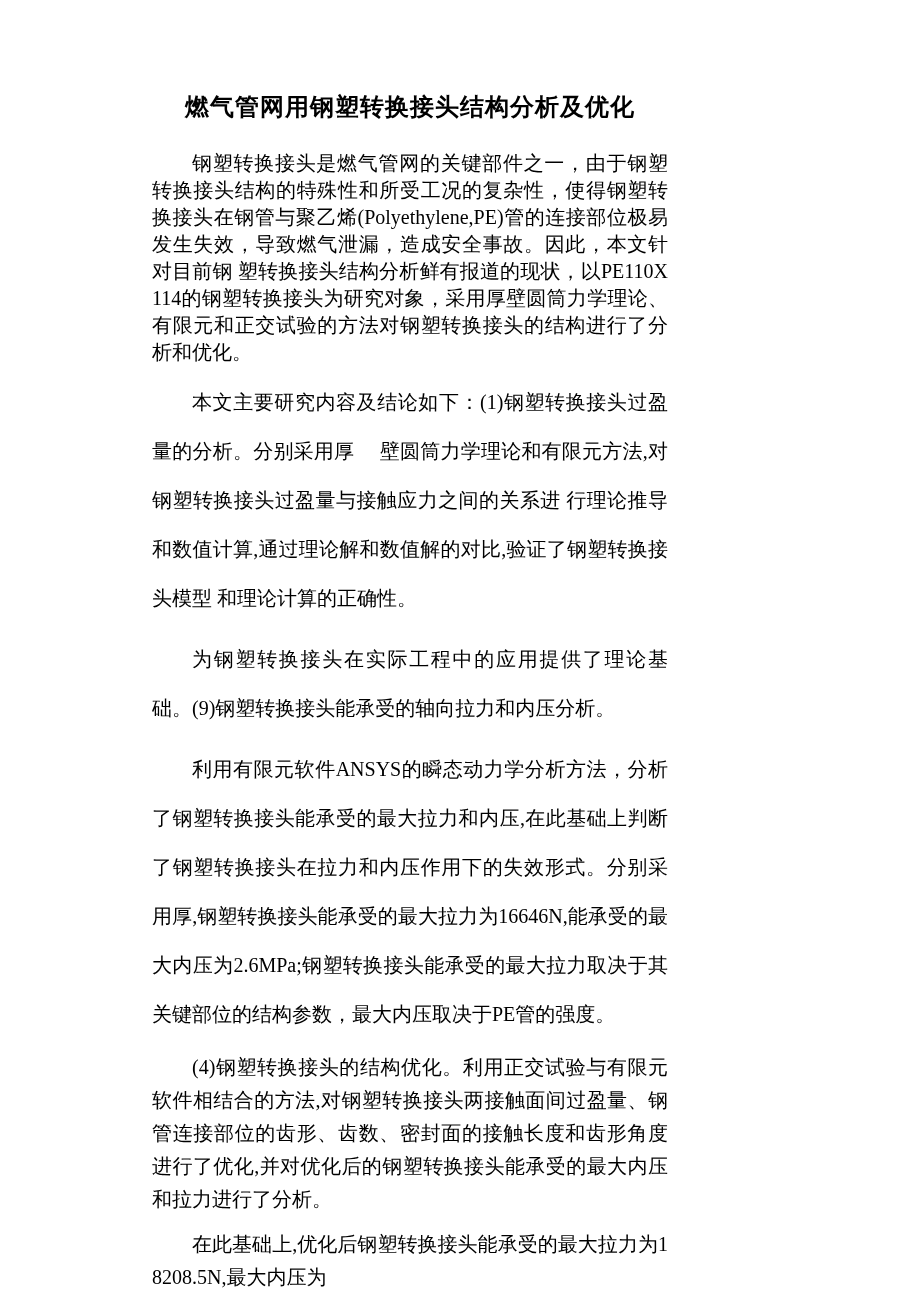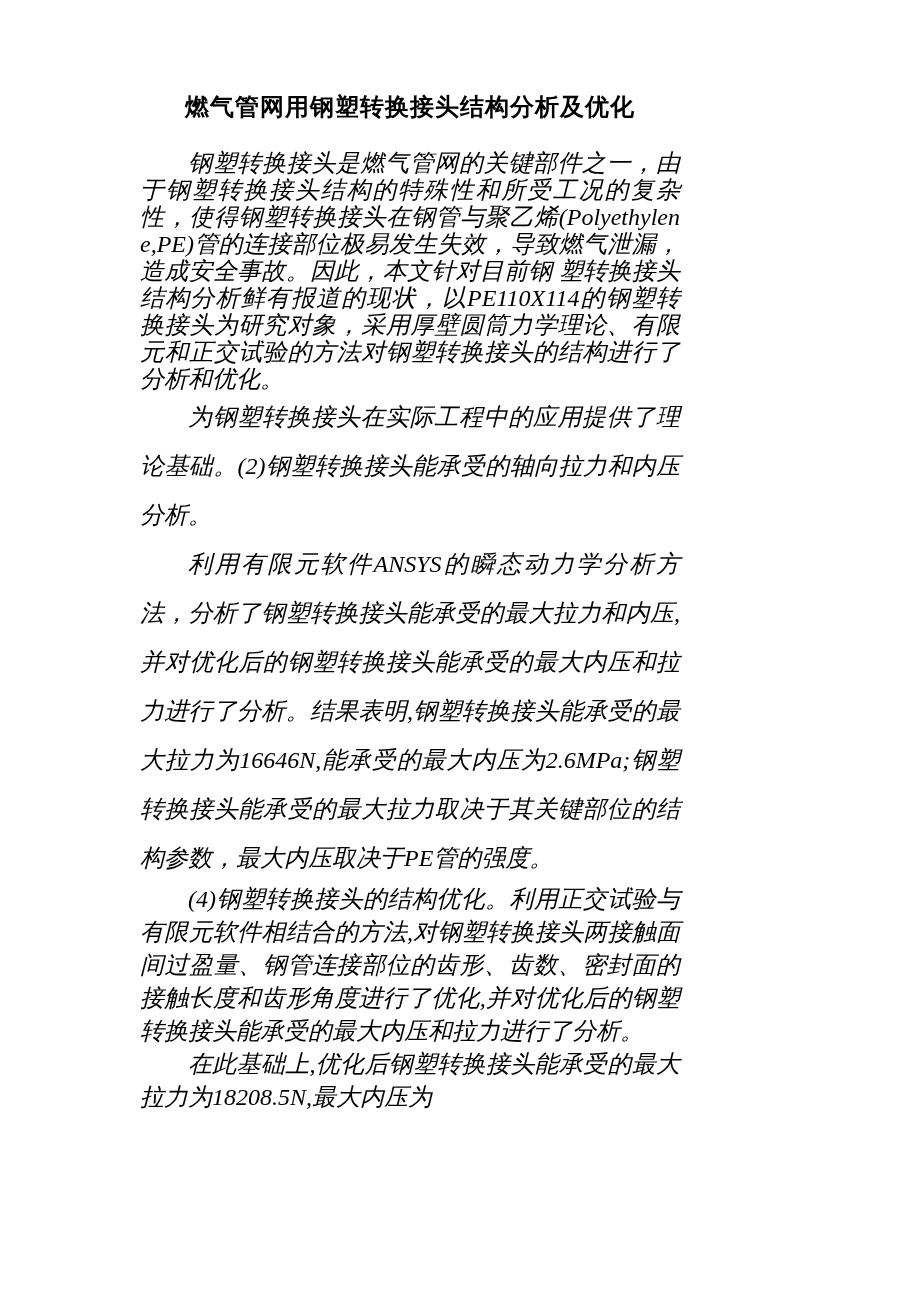--- a/index.html
+++ b/index.html
@@ -19,42 +19,42 @@
   }
   .title {
     font-size: 24px;
     font-weight: bold;
     text-align: center;
     margin: 0 0 26px 0;
     letter-spacing: 1px;
     line-height: 34px;
   }
   p.para {
-    margin: 0;
-    font-size: 24px;
+    margin: 12px;
+    font-size: 20px;
     text-indent: 2em;
     text-align: justify;
     word-break: break-all;
-    font-style: italic;
   }
   .lh-tight { line-height: 27px; }
   .lh-loose { line-height: 49px; }
   .lh-med   { line-height: 33px; }
   .gap-sm   { margin-top: 6px; }
 </style>
 </head>
 <body>
 
 <div class="page">
   <h1 class="title">燃气管网用钢塑转换接头结构分析及优化</h1>
 
   <p class="para lh-tight">钢塑转换接头是燃气管网的关键部件之一，由于钢塑转换接头结构的特殊性和所受工况的复杂性，使得钢塑转换接头在钢管与聚乙烯(Polyethylene,PE)管的连接部位极易发生失效，导致燃气泄漏，造成安全事故。因此，本文针对目前钢 塑转换接头结构分析鲜有报道的现状，以PE110X114的钢塑转换接头为研究对象，采用厚壁圆筒力学理论、有限元和正交试验的方法对钢塑转换接头的结构进行了分析和优化。</p>
 
+  <p class="para lh-loose gap-sm">本文主要研究内容及结论如下：(1)钢塑转换接头过盈量的分析。分别采用厚　 壁圆筒力学理论和有限元方法,对钢塑转换接头过盈量与接触应力之间的关系进 行理论推导和数值计算,通过理论解和数值解的对比,验证了钢塑转换接头模型 和理论计算的正确性。</p>
 
 
-  <p class="para lh-loose">为钢塑转换接头在实际工程中的应用提供了理论基础。(2)钢塑转换接头能承受的轴向拉力和内压分析。</p>
+  <p class="para lh-loose">为钢塑转换接头在实际工程中的应用提供了理论基础。(9)钢塑转换接头能承受的轴向拉力和内压分析。</p>
 
-  <p class="para lh-loose">利用有限元软件ANSYS的瞬态动力学分析方法，分析了钢塑转换接头能承受的最大拉力和内压,并对优化后的钢塑转换接头能承受的最大内压和拉力进行了分析。结果表明,钢塑转换接头能承受的最大拉力为16646N,能承受的最大内压为2.6MPa;钢塑转换接头能承受的最大拉力取决于其关键部位的结构参数，最大内压取决于PE管的强度。</p>
+  <p class="para lh-loose">利用有限元软件ANSYS的瞬态动力学分析方法，分析了钢塑转换接头能承受的最大拉力和内压,在此基础上判断了钢塑转换接头在拉力和内压作用下的失效形式。分别采用厚,钢塑转换接头能承受的最大拉力为16646N,能承受的最大内压为2.6MPa;钢塑转换接头能承受的最大拉力取决于其关键部位的结构参数，最大内压取决于PE管的强度。</p>
 
   <p class="para lh-med gap-sm">(4)钢塑转换接头的结构优化。利用正交试验与有限元软件相结合的方法,对钢塑转换接头两接触面间过盈量、钢管连接部位的齿形、齿数、密封面的接触长度和齿形角度进行了优化,并对优化后的钢塑转换接头能承受的最大内压和拉力进行了分析。</p>
 
   <p class="para lh-med gap-sm">在此基础上,优化后钢塑转换接头能承受的最大拉力为18208.5N,最大内压为</p>
 </div>
 
 </body></html>

